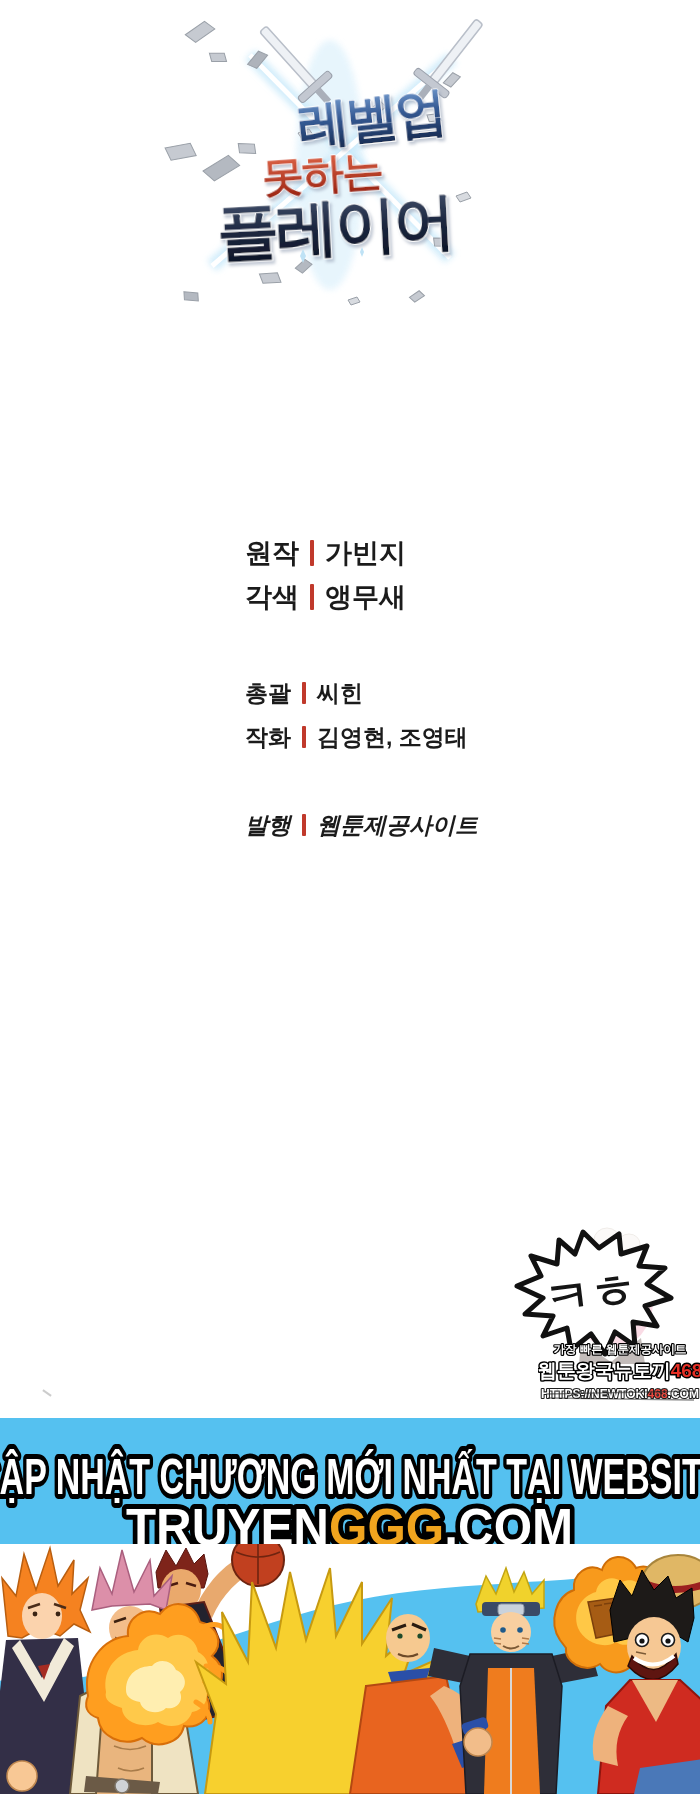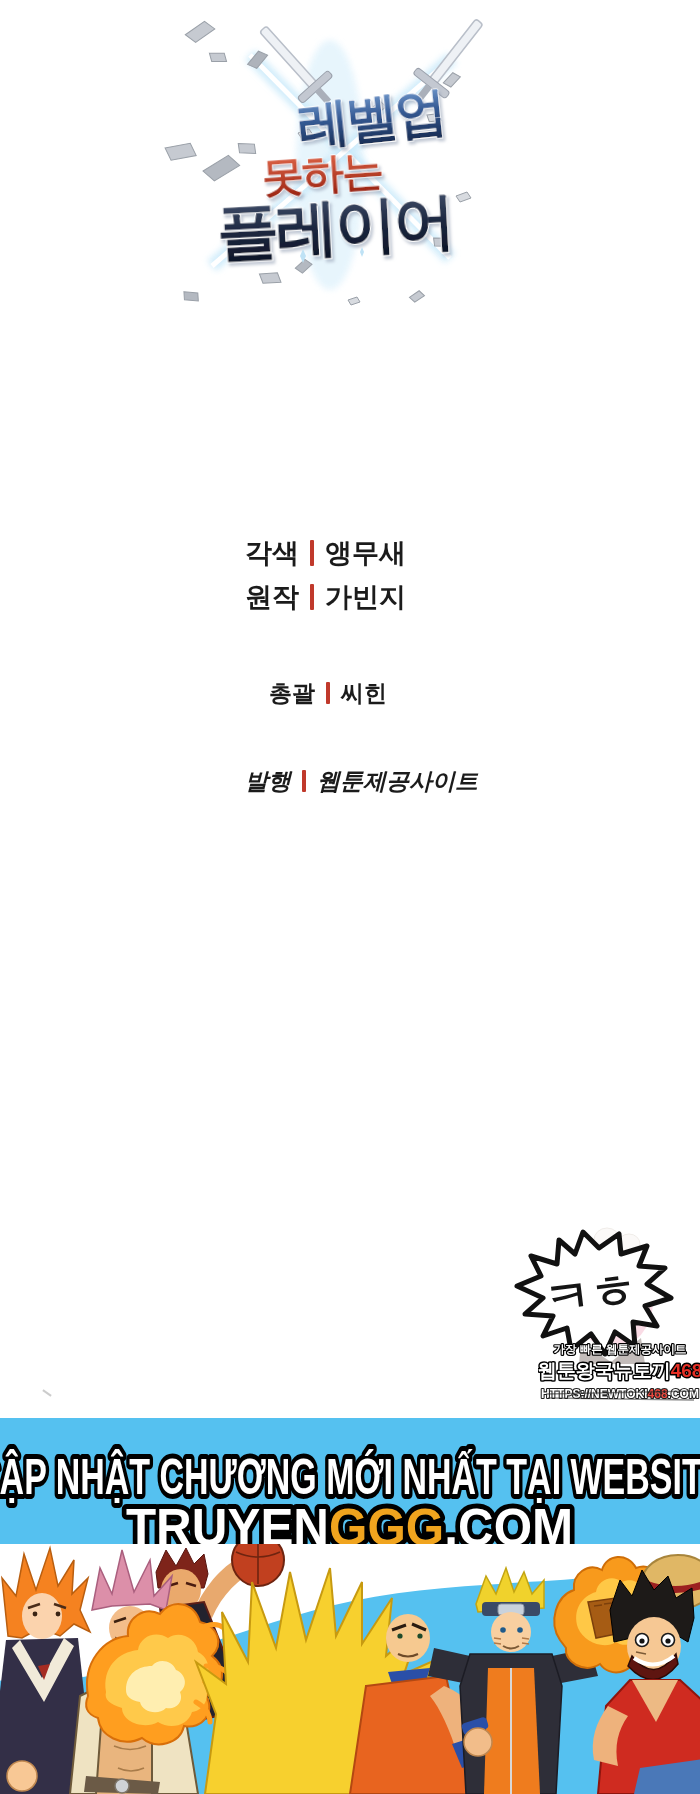--- a/index.html
+++ b/index.html
@@ -5,21 +5,21 @@
   html,body{margin:0;padding:0;background:#e9e9e9;}
   .page{position:relative;width:700px;height:1794px;margin:0 auto;background:#ffffff;overflow:hidden;
         font-family:"Liberation Sans","DejaVu Sans",sans-serif;}
   
   .logo-svg{position:absolute;left:0;top:0;width:700px;height:340px;}
   
   .credits{position:absolute;left:245px;top:531px;color:#1b1b1b;}
   .credit-row{display:flex;align-items:center;height:44px;white-space:nowrap;}
   .block-primary .credit-row{font-size:27px;font-weight:700;}
   .block-secondary{margin-top:52px;}
-  .block-secondary .credit-row{font-size:23px;font-weight:600;margin-left:24px;}
+  .block-secondary .credit-row{font-size:23px;font-weight:600;}
   .block-publisher{margin-top:44px;}
   .block-publisher .credit-row{font-size:23px;font-weight:600;font-style:italic;}
   .c-divider{display:inline-block;width:4px;background:var(--divider,#c0392b);margin:0 11px;border-radius:1px;}
   .block-primary .c-divider{height:26px;}
   .block-secondary .c-divider,.block-publisher .c-divider{height:22px;}
   
   .burst-svg{position:absolute;left:495px;top:1224px;width:190px;height:140px;}
   .watermark-svg{position:absolute;left:538px;top:1340px;width:164px;height:72px;}
   .smudge{position:absolute;left:42px;top:1392px;width:10px;height:2px;background:#9a9a9a;opacity:.5;transform:rotate(35deg);}
   
@@ -105,35 +105,40 @@
 
     <g fill="#bfe2f5">
       <path d="M300,256 l3,-7 l3,7 l-3,7 z"></path>
       <path d="M360,252 l2,-5 l2,5 l-2,5 z"></path>
     </g>
   </svg>
 
   <div class="credits">
     <div class="block-primary">
       <div class="credit-row">
+        <span>원작</span>
+        <span class="c-divider"></span>
+        <span>가빈지</span>
+      </div>
+      <div class="credit-row">
         <span>각색</span>
         <span class="c-divider"></span>
         <span>앵무새</span>
-      </div>
-      <div class="credit-row">
-        <span>원작</span>
-        <span class="c-divider"></span>
-        <span>가빈지</span>
       </div>
     </div>
     <div class="block-secondary">
       <div class="credit-row">
         <span>총괄</span>
         <span class="c-divider"></span>
         <span>씨힌</span>
+      </div>
+      <div class="credit-row">
+        <span>작화</span>
+        <span class="c-divider"></span>
+        <span>김영현, 조영태</span>
       </div>
     </div>
     <div class="block-publisher">
       <div class="credit-row">
         <span>발행</span>
         <span class="c-divider"></span>
         <span>웹툰제공사이트</span>
       </div>
     </div>
   </div>

